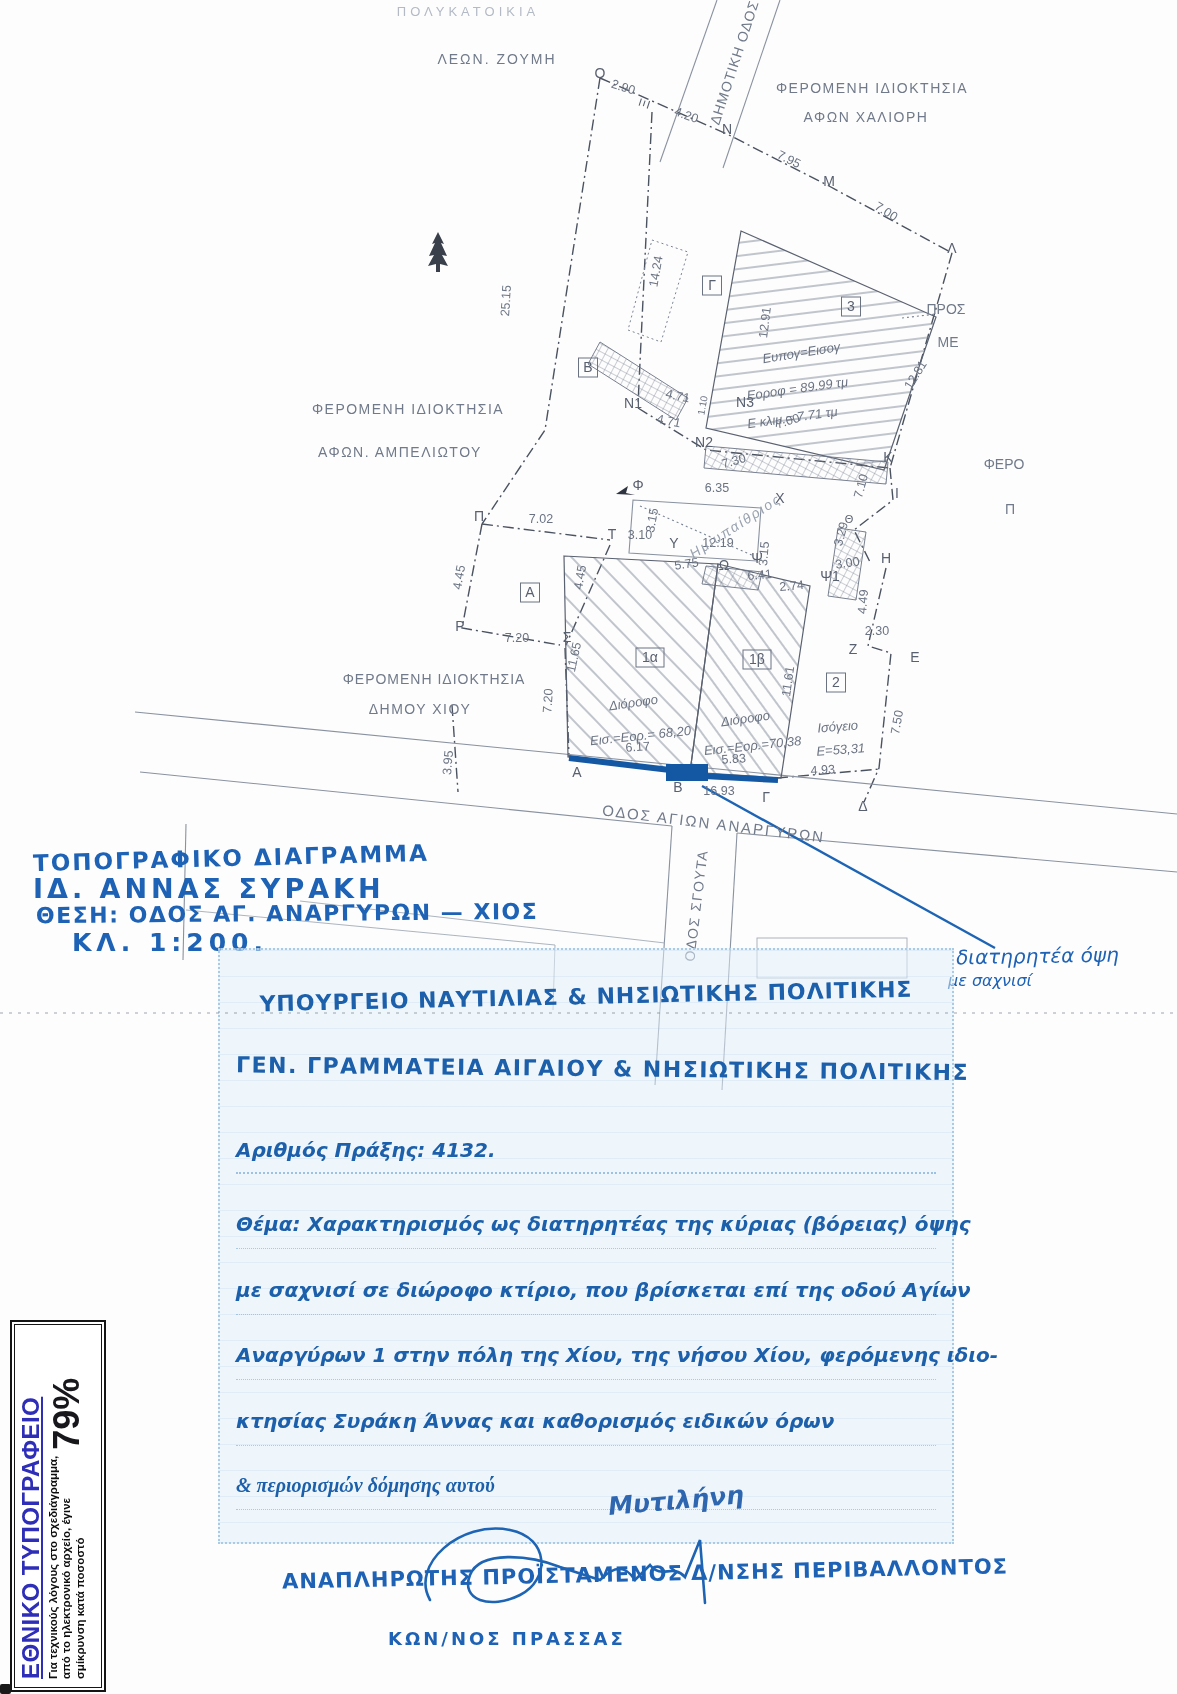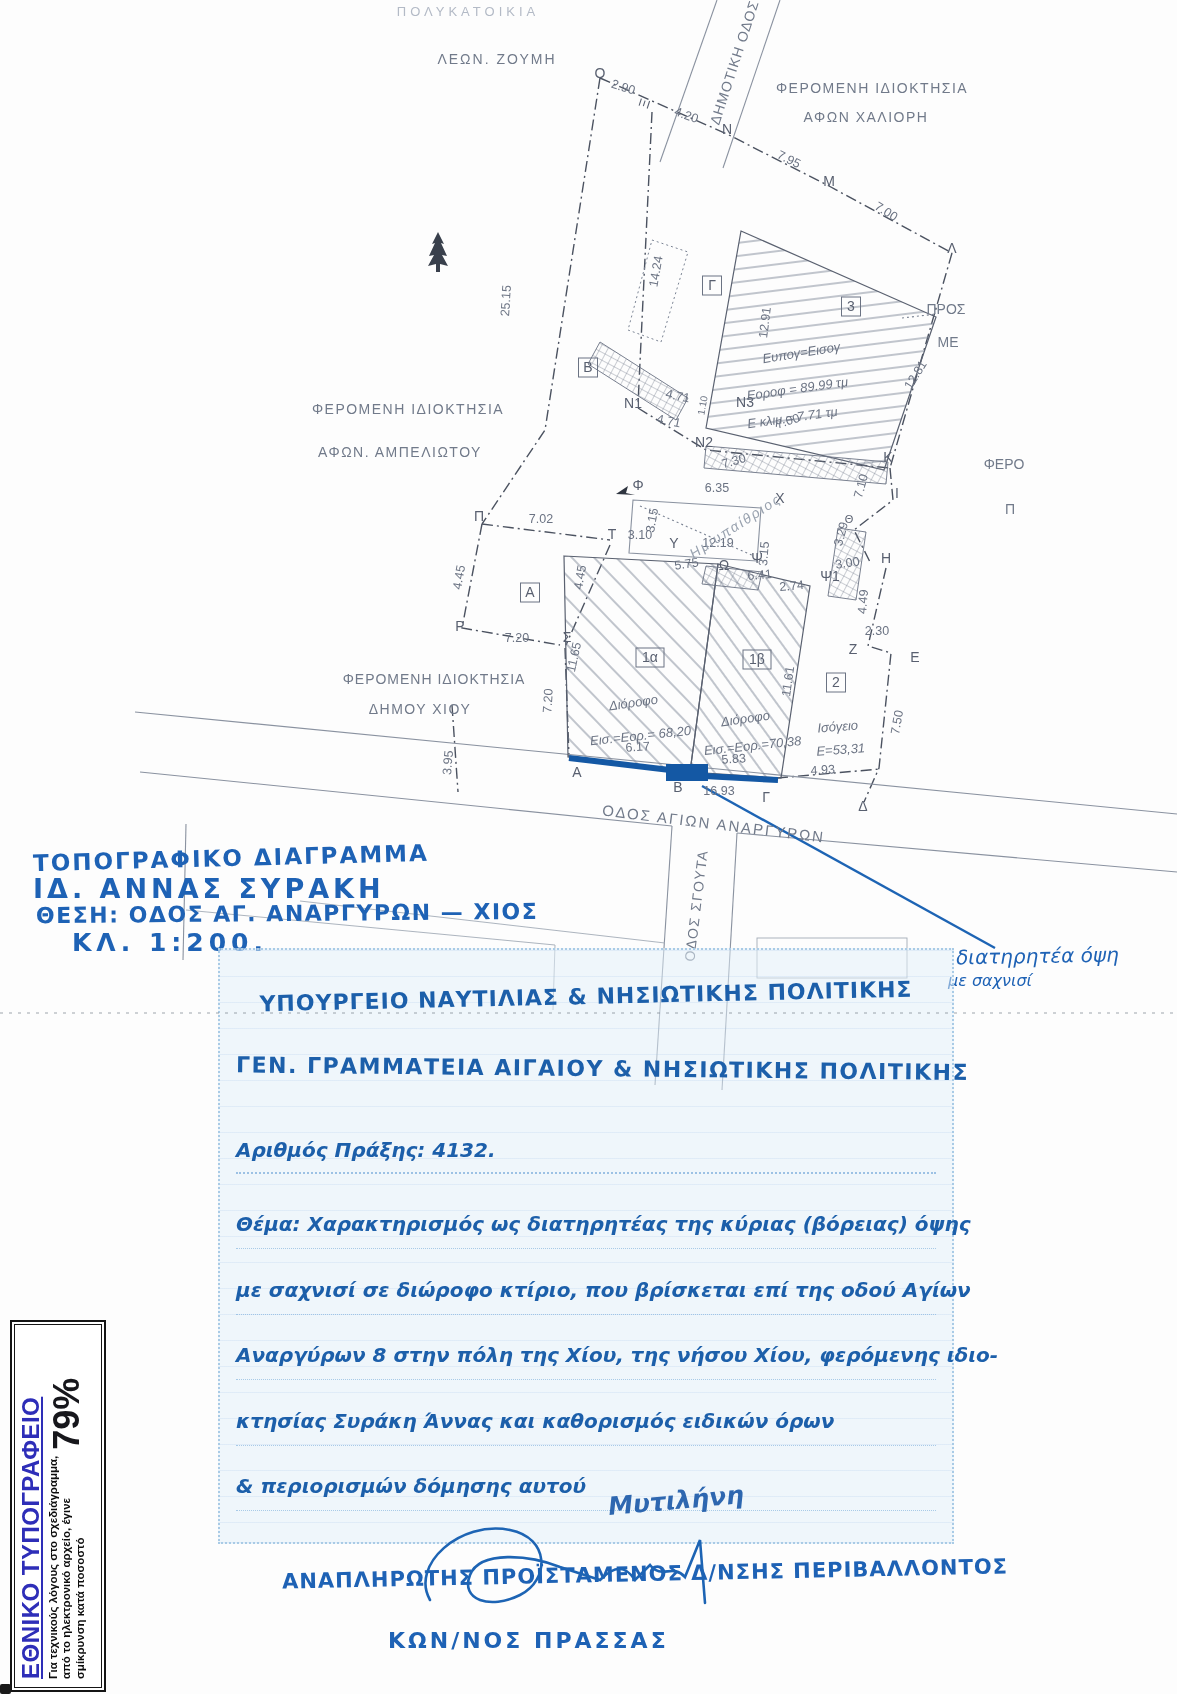--- a/index.html
+++ b/index.html
@@ -43,25 +43,25 @@
   #stamp{
     position:absolute;left:218px;top:948px;width:732px;height:592px;
     border:2px dotted #a9cbe6;background:rgba(225,240,250,0.5);
     background-image:repeating-linear-gradient(180deg, rgba(140,185,225,.16) 0px, rgba(140,185,225,.16) 1px, transparent 1px, transparent 26px);
   }
   .stamp-line{position:absolute;left:16px;width:calc(100% - 32px);color:#1c5faa;font-family:"DejaVu Sans",sans-serif;white-space:nowrap;}
   #st1{top:34px;font-size:22px;font-weight:700;letter-spacing:1px;text-align:center;transform:rotate(-1.3deg);}
   #st2{top:106px;font-size:22px;font-weight:700;letter-spacing:1.5px;text-align:center;transform:rotate(0.6deg);}
   #st3{top:188px;font-size:20px;font-weight:600;font-style:italic;border-bottom:2px dotted rgba(110,165,215,.65);padding-bottom:10px;}
   .themal{font-size:20px;font-weight:600;font-style:italic;border-bottom:1.5px dotted rgba(110,165,215,.55);padding-bottom:12px;}
-  #tl0{top:262px;} #tl1{top:328px;} #tl2{top:393px;} #tl3{top:459px;} #tl4{top:524px;}
+  #tl0{top:262px;} #tl1{top:328px;} #tl2{top:393px;} #tl3{top:459px;} #tl4{top:524px;font-family:Liberation Serif, serif;}
   #scribble{position:absolute;left:388px;top:536px;font-size:25px;font-style:italic;color:#1a58a8;transform:rotate(-5deg);opacity:.9;font-family:"DejaVu Sans",sans-serif;font-weight:600;white-space:nowrap;}
   
   #sig-role{left:282px;top:1562px;font-size:21px;letter-spacing:1px;transform:rotate(-1.2deg);}
-  #sig-name{left:388px;top:1628px;font-size:22px;letter-spacing:3px;}
+  #sig-name{left:388px;top:1628px;font-size:18px;letter-spacing:3px;}
   #sig-svg{position:absolute;left:400px;top:1505px;}
   
   #pbox{position:absolute;left:10px;top:1320px;width:96px;height:372px;border:2px solid #151515;background:#fff;padding:2px;box-sizing:border-box;}
   #pbox-inner{width:100%;height:100%;border:1.5px solid #151515;box-sizing:border-box;position:relative;overflow:visible;}
   #pbox-rot{position:absolute;left:2px;top:2px;width:352px;height:80px;transform-origin:0 0;transform:rotate(-90deg) translate(-352px,0);}
   #pbox-title{font-size:24px;font-weight:700;color:#2e2eb8;text-decoration:underline;letter-spacing:0.5px;font-family:"Liberation Sans",sans-serif;white-space:nowrap;}
   #pbox-row{display:flex;align-items:center;margin-top:1px;}
   #pbox-notes{font-size:11.5px;line-height:1.18;color:#0d0d0d;font-weight:600;white-space:nowrap;}
   #pbox-pct{font-size:36px;font-weight:700;color:#17171c;margin-left:6px;}
   
@@ -266,21 +266,21 @@
   <div class="hw hw-i" id="pres1">διατηρητέα όψη</div>
   <div class="hw hw-i" id="pres2">με σαχνισί</div>
 </div>
 
 <div id="stamp">
   <div class="stamp-line" id="st1">ΥΠΟΥΡΓΕΙΟ ΝΑΥΤΙΛΙΑΣ &amp; ΝΗΣΙΩΤΙΚΗΣ ΠΟΛΙΤΙΚΗΣ</div>
   <div class="stamp-line" id="st2">ΓΕΝ. ΓΡΑΜΜΑΤΕΙΑ ΑΙΓΑΙΟΥ &amp; ΝΗΣΙΩΤΙΚΗΣ ΠΟΛΙΤΙΚΗΣ</div>
   <div class="stamp-line" id="st3">Αριθμός Πράξης: 4132.</div>
   <div class="stamp-line themal" id="tl1">με σαχνισί σε διώροφο κτίριο, που βρίσκεται επί της οδού Αγίων</div>
   <div class="stamp-line themal" id="tl0">Θέμα: Χαρακτηρισμός ως διατηρητέας της κύριας (βόρειας) όψης</div>
-  <div class="stamp-line themal" id="tl2">Αναργύρων 8 στην πόλη της Χίου, της νήσου Χίου, φερόμενης ιδιο-</div>
+  <div class="stamp-line themal" id="tl2">Αναργύρων 1 στην πόλη της Χίου, της νήσου Χίου, φερόμενης ιδιο-</div>
   <div class="stamp-line themal" id="tl3">κτησίας Συράκη Άννας και καθορισμός ειδικών όρων</div>
   <div class="stamp-line themal" id="tl4">&amp; περιορισμών δόμησης αυτού</div>
   <div id="scribble">Μυτιλήνη</div>
 </div>
 
 <div class="hw" id="sig-role">ΑΝΑΠΛΗΡΩΤΗΣ ΠΡΟΪΣΤΑΜΕΝΟΣ Δ/ΝΣΗΣ ΠΕΡΙΒΑΛΛΟΝΤΟΣ</div>
 <svg id="sig-svg" width="380" height="115" viewBox="0 0 380 115">
   <path d="M30 95 C 10 60 60 15 110 25 C 150 33 150 75 120 90 C 90 105 60 95 70 70 C 80 45 130 50 160 62 L 200 75 C 215 60 225 60 235 75 L 250 60 C 262 75 272 58 285 72 L 300 35 L 305 98" fill="none" stroke="#1d64b4" stroke-width="2.6" stroke-linecap="round"></path>
 </svg>
 <div class="hw" id="sig-name">ΚΩΝ/ΝΟΣ ΠΡΑΣΣΑΣ</div>

